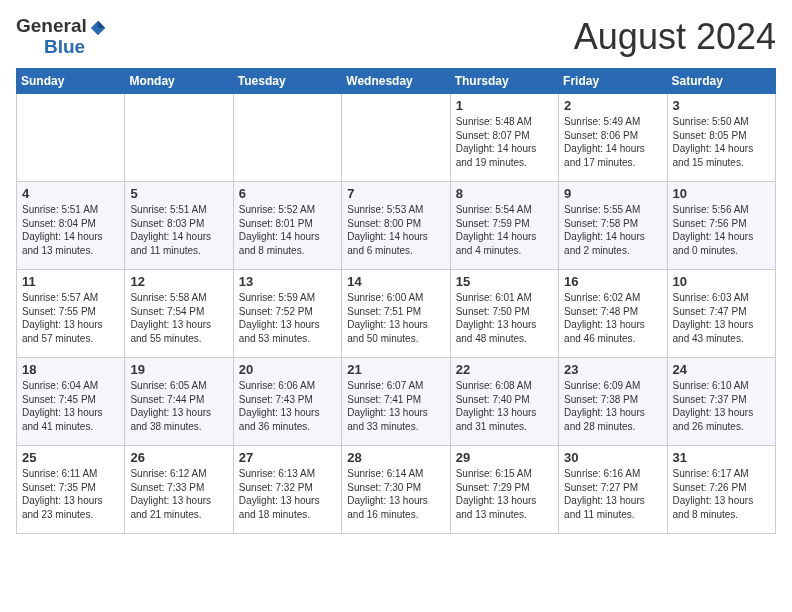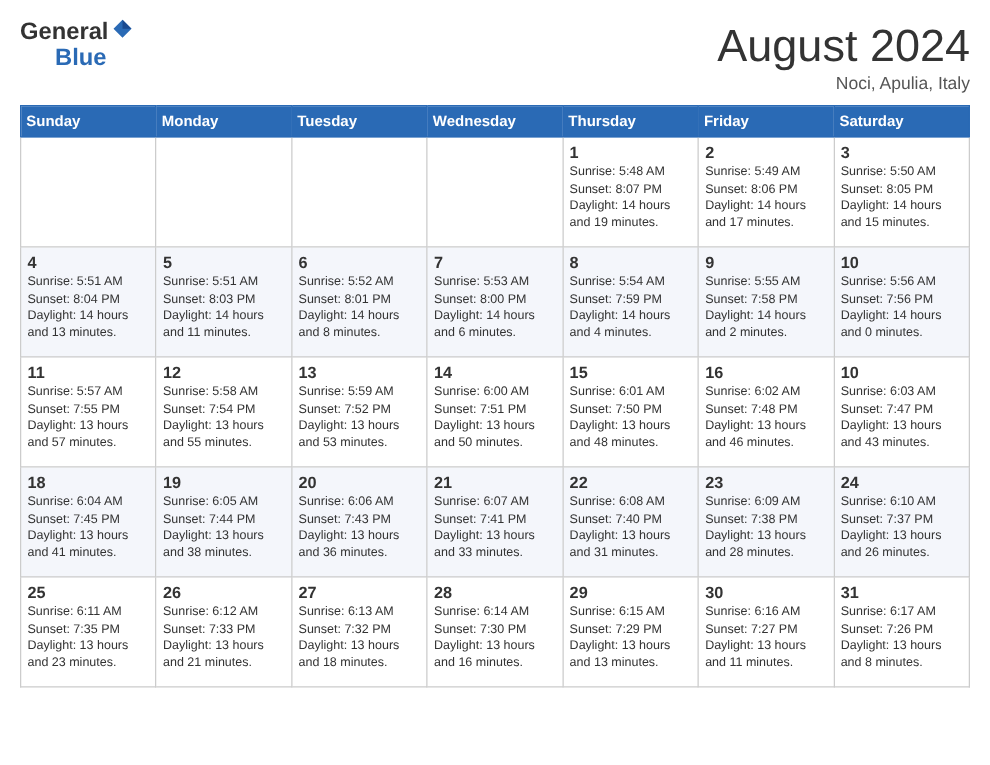--- a/index.html
+++ b/index.html
@@ -82,32 +82,31 @@
     }
     tr:first-child th {
       background: #2a6ab5;
     }
   </style>
 </head>
 <body>
 
 <div class="header">
   <div class="logo">
-    <div style="display:flex;align-items:flex-start;">
+    <div style="display:flex;align-items:flex-end;">
       <span style="font-size:19px;font-weight:bold;color:#333;line-height:1.1;">General</span>
       <svg width="18" height="18" viewBox="0 0 20 20" style="margin-left:2px;margin-top:-2px;">
         <polygon points="10,2 18,10 10,18 2,10" fill="#2a6ab5"></polygon>
         <polygon points="10,2 18,10 10,10" fill="#1a4a90"></polygon>
       </svg>
     </div>
     <span style="font-size:19px;font-weight:bold;color:#2a6ab5;line-height:1.1;margin-left:28px;">Blue</span>
   </div>
   <div class="title-section">
     <div class="month-title">August 2024</div>
-    <div class="location">Noci, Apulia, Italy</div>
   </div>
 </div>
 
 <table>
   <thead>
     <tr>
     <th>Sunday</th>
         <th>Monday</th>
         <th>Tuesday</th>
         <th>Wednesday</th>

